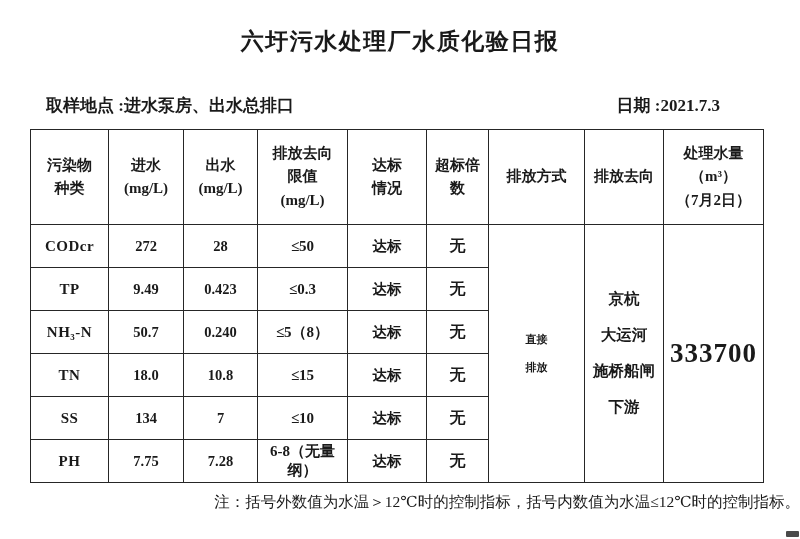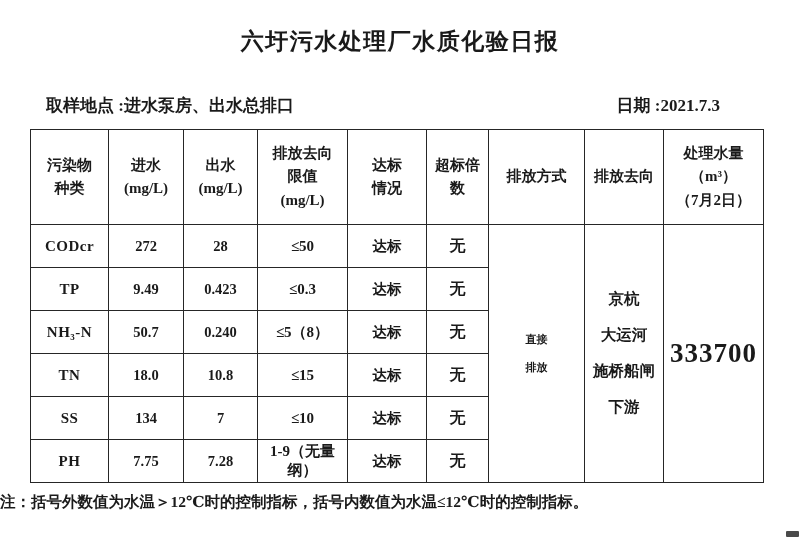--- a/index.html
+++ b/index.html
@@ -63,23 +63,23 @@
   tr.data-row { height: 43px; }
   td { font-size: 14.5px; }
   td.pollutant { font-size: 15px; letter-spacing: 0.5px; }
   td.limit { font-size: 15px; }
   td.exceed { font-size: 16px; }
   td.method-cell .mline { margin: 13px 0; font-size: 11px; }
   td.dest-cell .mline { margin: 15px 0; font-size: 15.5px; }
   td.vol-cell { font-size: 27px; letter-spacing: 1px; }
   .footnote {
     margin: 9px 0 0;
-    text-align: left;
+    text-align: right;
     font-size: 15.5px;
-    font-weight: bold;
+    font-weight: normal;
   }
   .artifact {
     position: absolute;
     right: 1px; bottom: 2px;
     width: 13px; height: 6px;
     background: #4a4a4a;
     border-radius: 1px;
   }
 </style>
 </head>
@@ -199,21 +199,21 @@
       <td>7</td>
       <td class="limit">≤10</td>
       <td>达标</td>
       <td class="exceed">无</td>
     </tr>
 
     <tr class="data-row">
       <td class="pollutant">PH</td>
       <td>7.75</td>
       <td>7.28</td>
-      <td class="limit">1-9（无量纲）</td>
+      <td class="limit">6-8（无量纲）</td>
       <td>达标</td>
       <td class="exceed">无</td>
     </tr>
   </tbody>
     </table>
 
   <p class="footnote">注：括号外数值为水温＞12℃时的控制指标，括号内数值为水温≤12℃时的控制指标。</p>
 
   <div class="artifact"></div>
 

